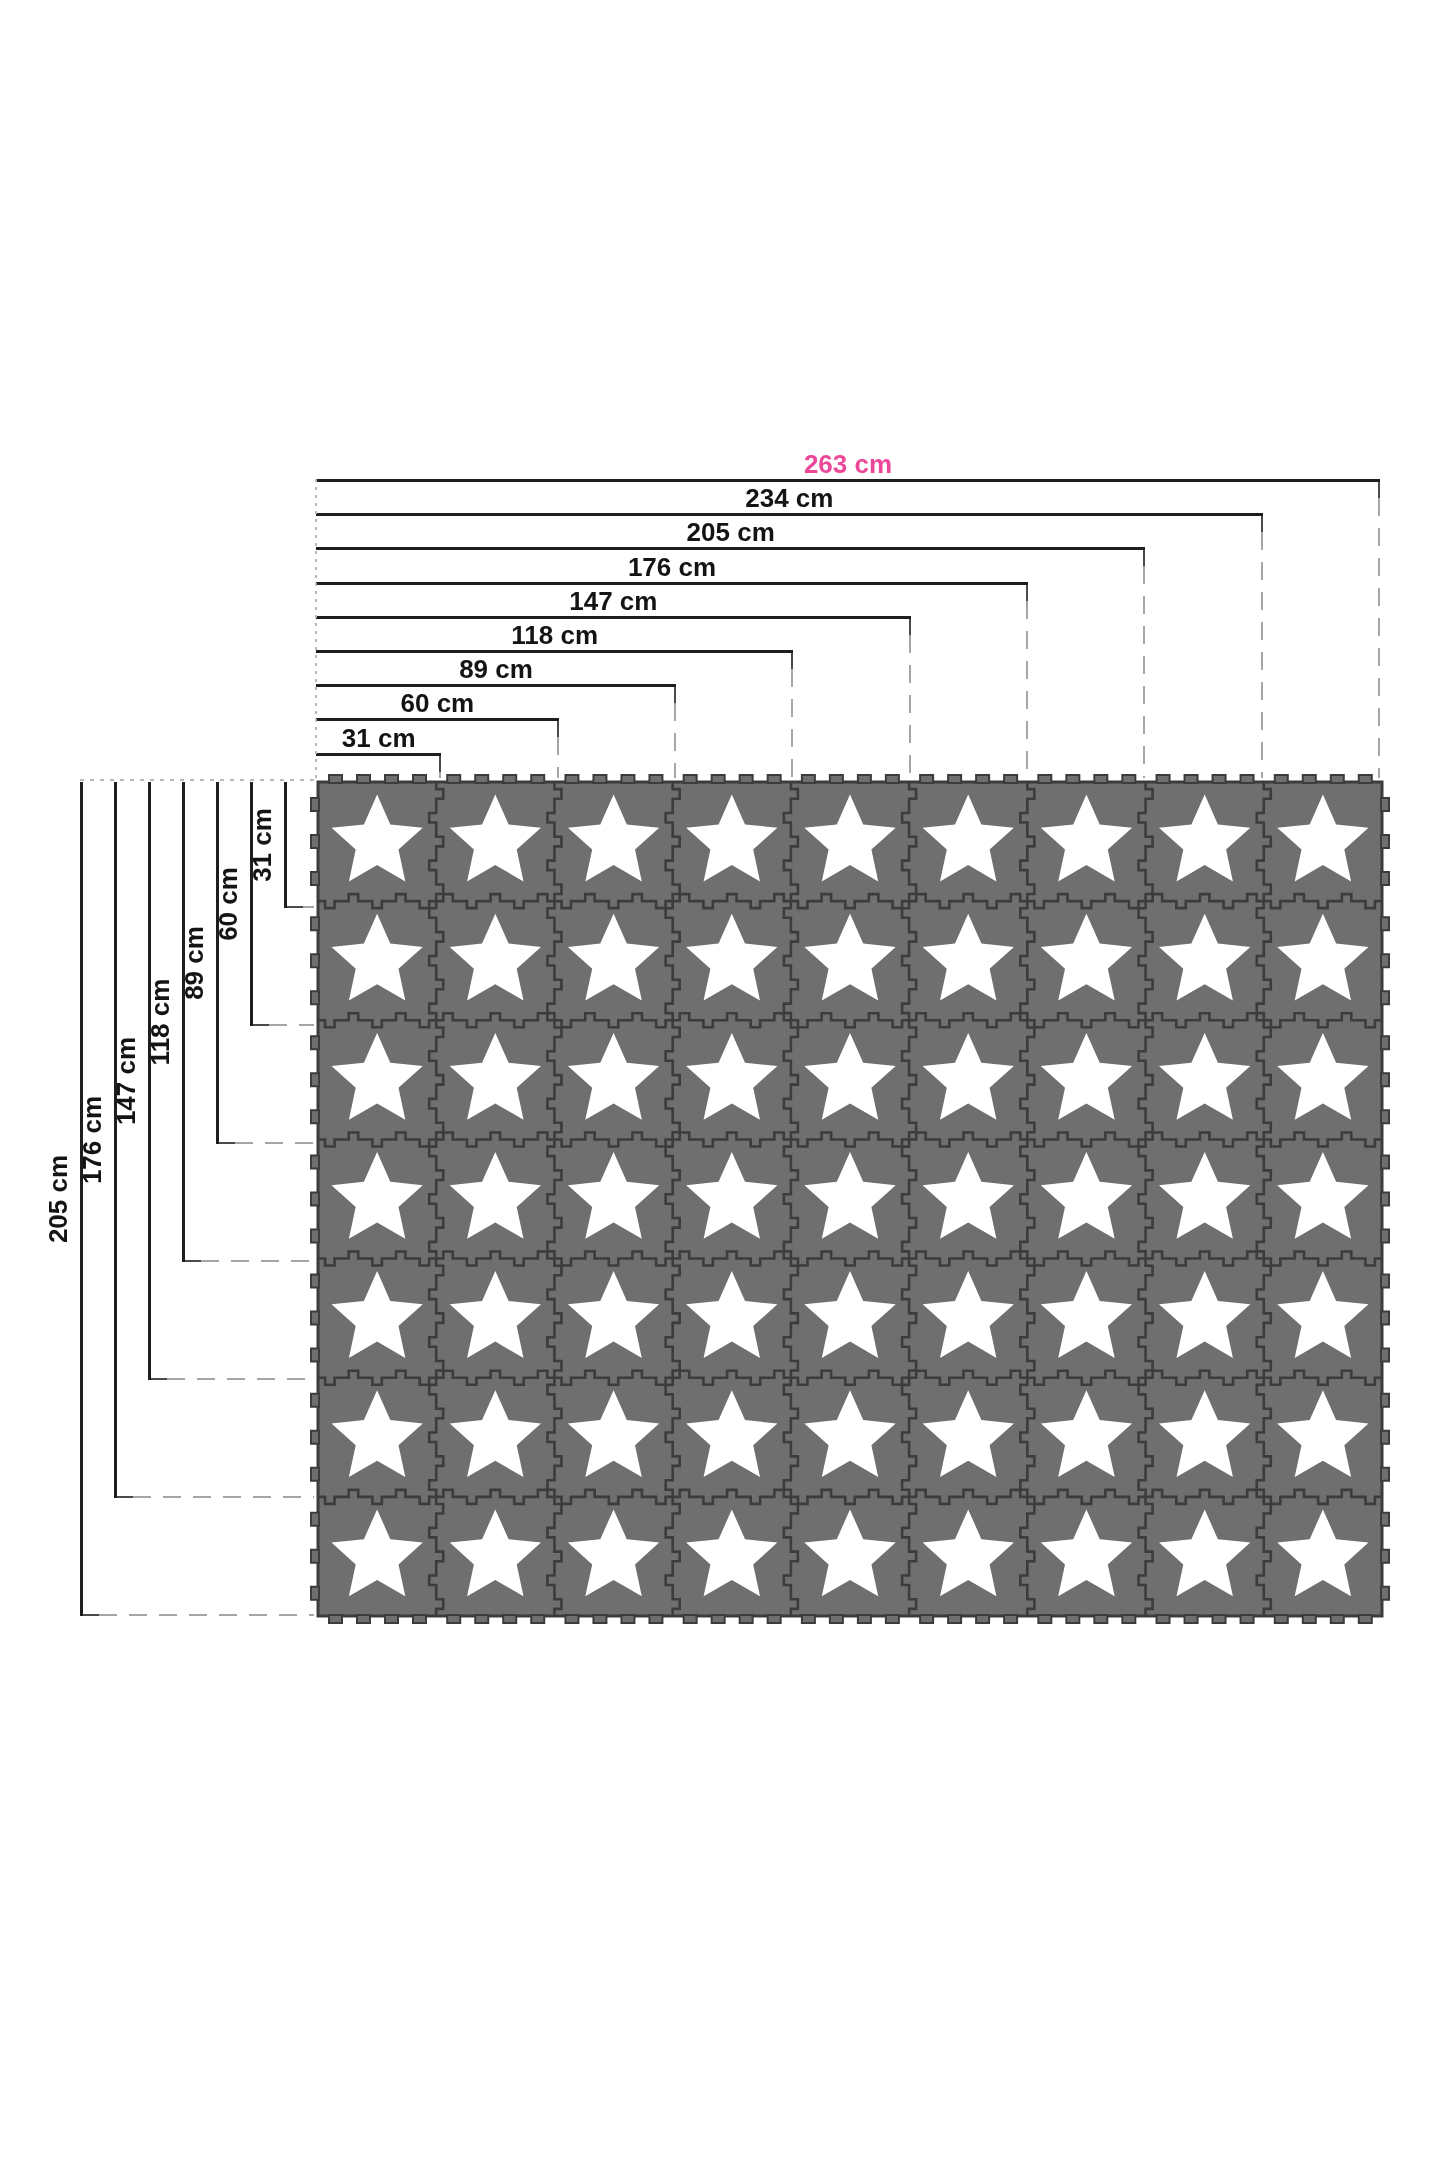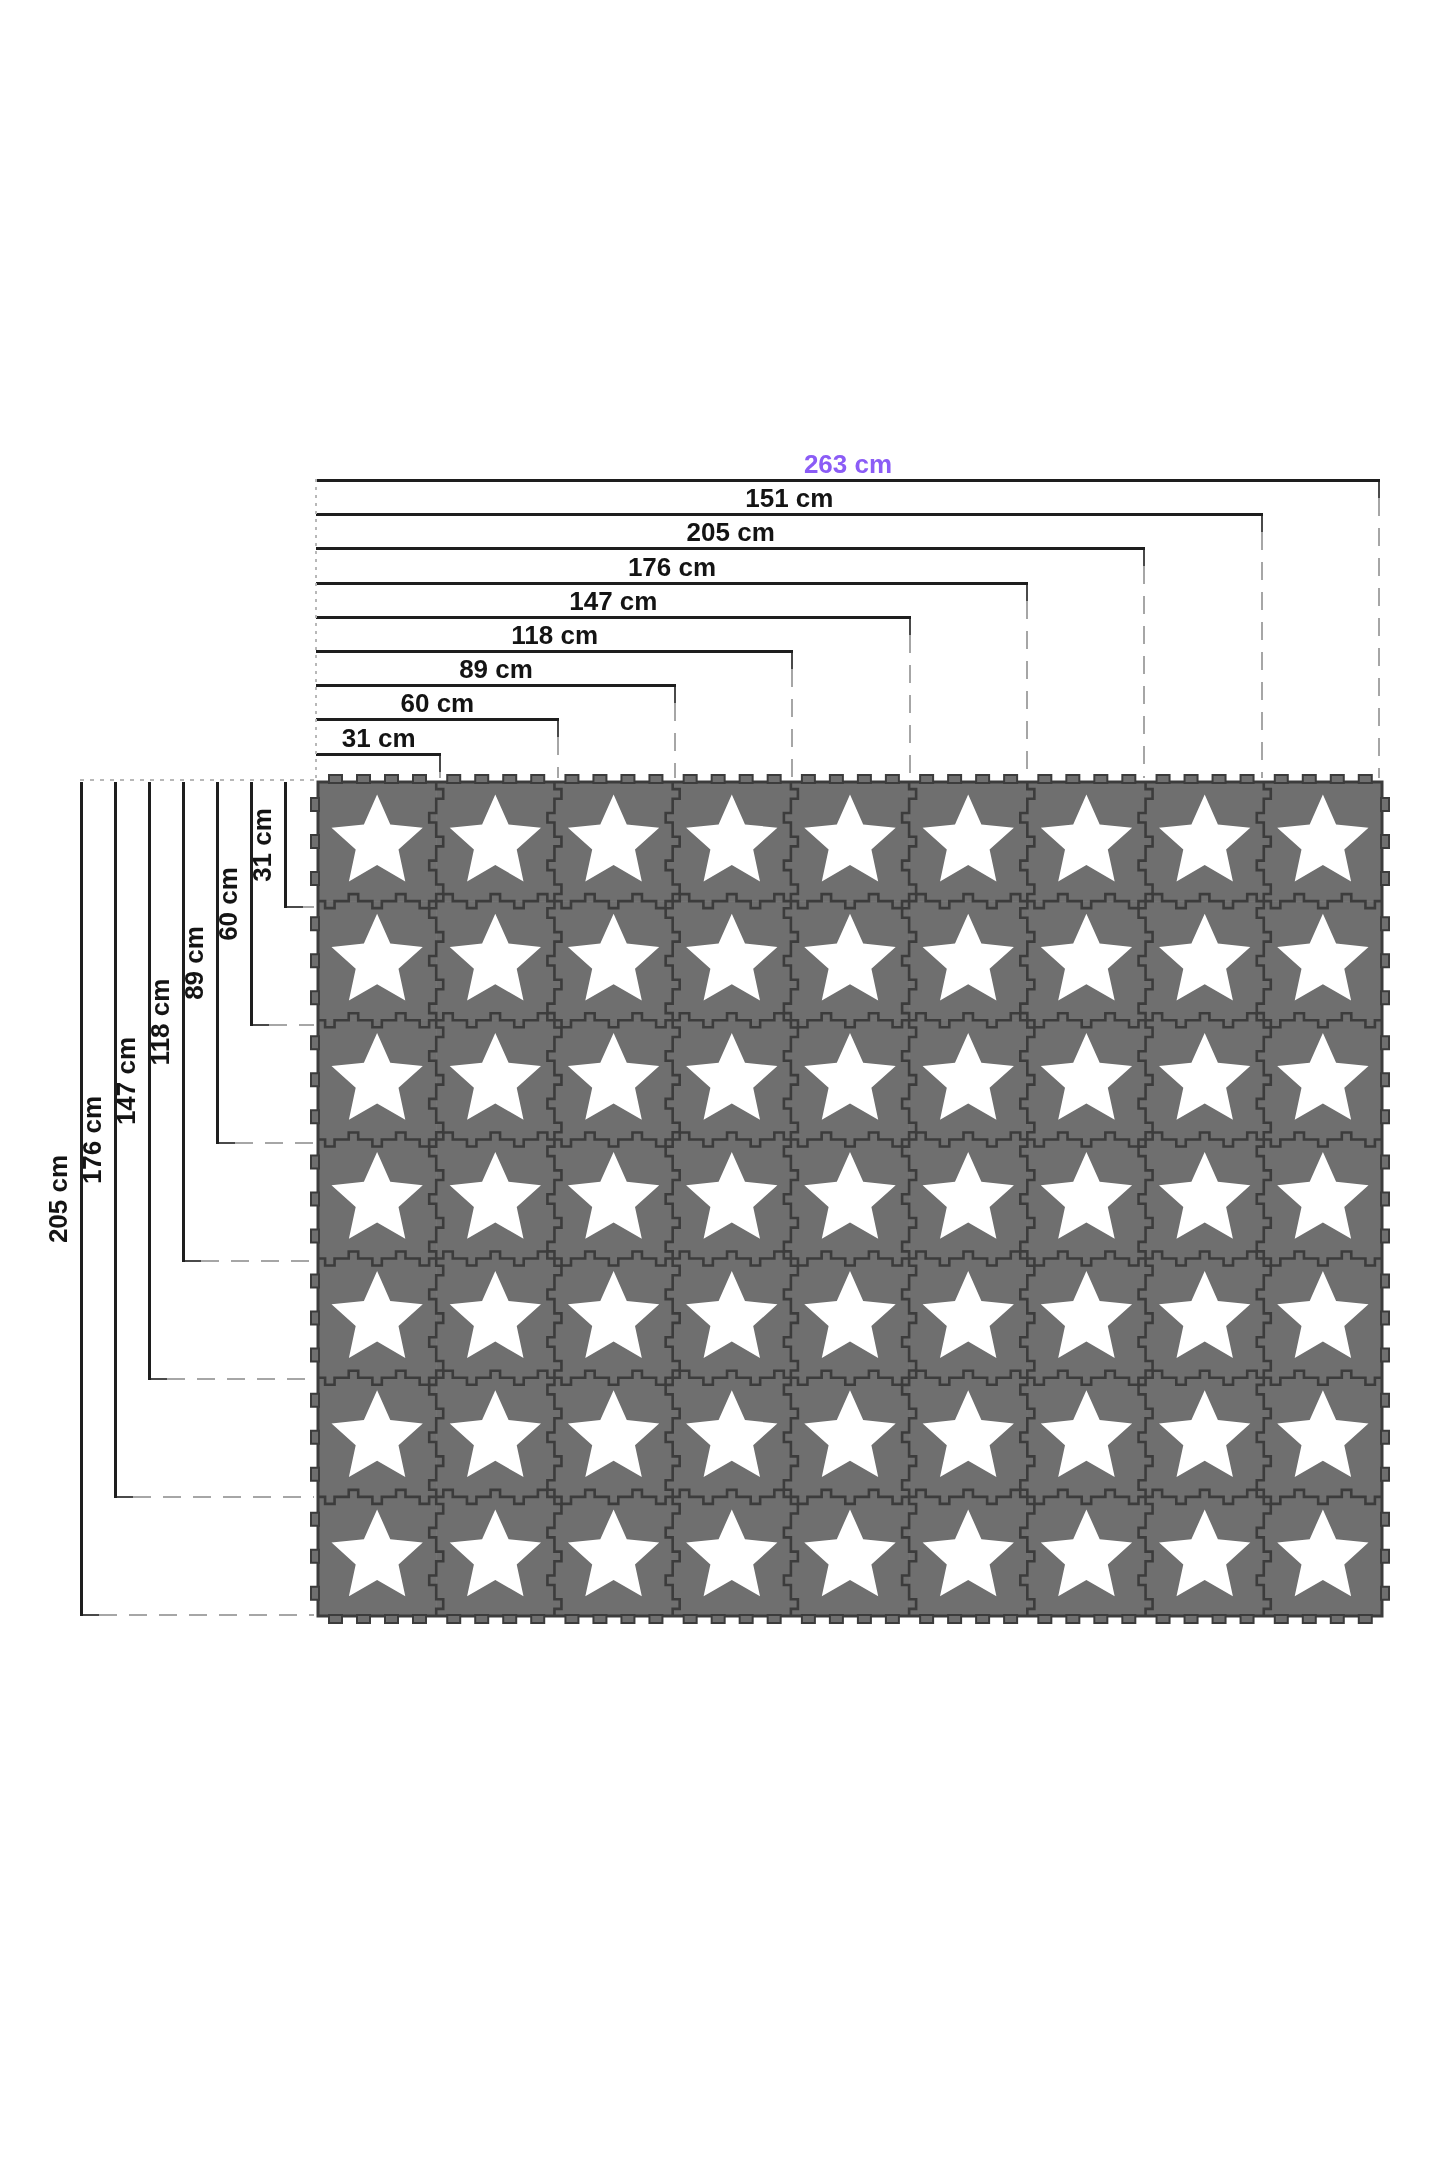--- a/index.html
+++ b/index.html
@@ -31,25 +31,25 @@
   .dim-label.h{transform:translateX(-50%);}
   .dim-label.v{transform:translate(-50%,-50%) rotate(-90deg);}
   svg{position:absolute;display:block;}
 </style>
 </head>
 <body>
 
 <div id="canvas">
   <div id="top-dims">
       <div class="hline" style="left: 316px; top: 479px; width: 1064px; background: rgb(30, 30, 30);"></div>
-      <div class="dim-label h" style="left: 848px; top: 451px; color: #8b5cf6;">263 cm</div>
+      <div class="dim-label h" style="left: 848px; top: 451px; color: #ec4899;">263 cm</div>
       <div class="tickv" style="left: 1378px; top: 482px; height: 16px; background: rgb(74, 74, 74);"></div>
       <div class="dashv" style="left: 1378px; top: 498px; height: 280px;"></div>
       <div class="hline" style="left: 316px; top: 513.2px; width: 946.677px; background: rgb(30, 30, 30);"></div>
-      <div class="dim-label h" style="left: 789.338px; top: 485.2px; color: rgb(20, 20, 20);">151 cm</div>
+      <div class="dim-label h" style="left: 789.338px; top: 485.2px; color: rgb(20, 20, 20);">234 cm</div>
       <div class="tickv" style="left: 1260.68px; top: 516.2px; height: 16px; background: rgb(74, 74, 74);"></div>
       <div class="dashv" style="left: 1260.68px; top: 532.2px; height: 245.8px;"></div>
       <div class="hline" style="left: 316px; top: 547.4px; width: 829.354px; background: rgb(30, 30, 30);"></div>
       <div class="dim-label h" style="left: 730.677px; top: 519.4px; color: rgb(20, 20, 20);">205 cm</div>
       <div class="tickv" style="left: 1143.35px; top: 550.4px; height: 16px; background: rgb(74, 74, 74);"></div>
       <div class="dashv" style="left: 1143.35px; top: 566.4px; height: 211.6px;"></div>
       <div class="hline" style="left: 316px; top: 581.6px; width: 712.03px; background: rgb(30, 30, 30);"></div>
       <div class="dim-label h" style="left: 672.015px; top: 553.6px; color: rgb(20, 20, 20);">176 cm</div>
       <div class="tickv" style="left: 1026.03px; top: 584.6px; height: 16px; background: rgb(74, 74, 74);"></div>
       <div class="dashv" style="left: 1026.03px; top: 600.6px; height: 177.4px;"></div>

